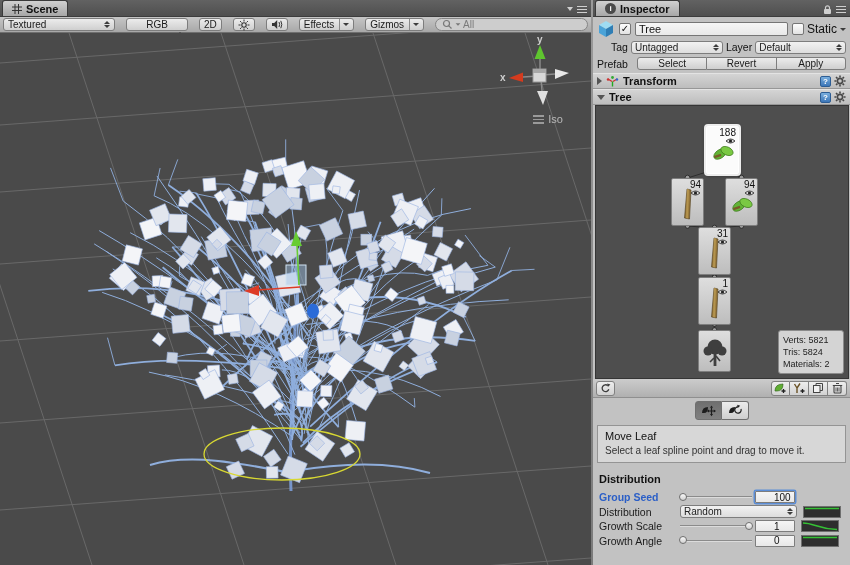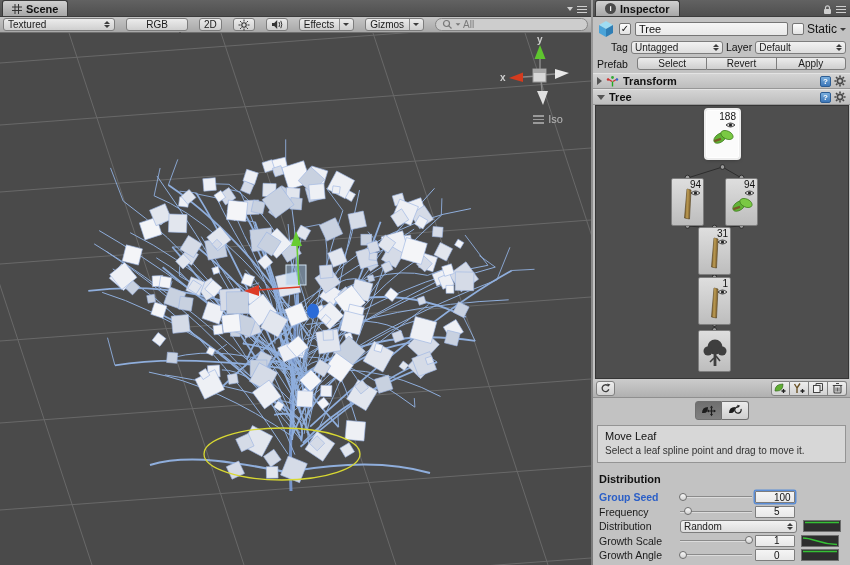--- a/index.html
+++ b/index.html
@@ -703,21 +703,21 @@
           <circle cx="91.5" cy="120" r="2.3"></circle>
             <circle cx="145.5" cy="120" r="2.3"></circle>
             <circle cx="118.5" cy="121.5" r="2.3"></circle>
           <circle cx="118.5" cy="168.5" r="2.3"></circle>
             <circle cx="118.5" cy="171.5" r="2.3"></circle>
           <circle cx="118.5" cy="218" r="2.3"></circle>
             <circle cx="118.5" cy="224" r="2.3"></circle>
         </g>
       </svg>
 
-      <div class="tnode selected" style="left:110px;top:4px">
+      <div class="tnode selected" style="left:110px;top:20px">
         <span class="count">188</span>
         <svg class="eye" width="11" height="8" viewBox="0 0 11 8">
           <path d="M1 4Q5.5 0 10 4 5.5 8 1 4Z" fill="#ddd" stroke="#333" stroke-width="0.9"></path>
             <circle cx="5.5" cy="4" r="1.6" fill="#222"></circle>
         </svg>
         <svg class="glyph" width="24" height="24" viewBox="0 0 24 24">
           <ellipse cx="9" cy="14" rx="7" ry="4.2" fill="#62b335" stroke="#3d7a1c" stroke-width="0.7" transform="rotate(-35 9 14)"></ellipse>
           <ellipse cx="16" cy="11" rx="6.5" ry="4" fill="#7ac943" stroke="#3d7a1c" stroke-width="0.7" transform="rotate(25 16 11)"></ellipse>
           <rect x="3" y="16" width="7" height="2.4" fill="#7a5a28" transform="rotate(-18 3 16)"></rect>
         </svg>
@@ -777,20 +777,25 @@
           <g fill="#3f3f3f">
             <circle cx="13" cy="9" r="7.5"></circle>
               <circle cx="6" cy="13" r="4.5"></circle>
               <circle cx="20" cy="13" r="4.5"></circle>
             <rect x="11.6" y="14" width="2.8" height="14"></rect>
             <path d="M12 20l-4 4M14 18l4 5" stroke="#3f3f3f" stroke-width="1.6" fill="none"></path>
           </g>
         </svg>
       </div>
 
+      <div class="stats-box">
+        <div>Verts: 5821</div>
+        <div>Tris: 5824</div>
+        <div>Materials: 2</div>
+      </div>
     </div>
 
     <div class="tree-toolbar">
       <div class="ttb-btn single">
         <svg width="11" height="11" viewBox="0 0 11 11">
           <path d="M8.8 6.2A3.4 3.4 0 1 1 7.8 2.6" fill="none" stroke="#3c3c3c" stroke-width="1.3"></path>
           <polygon points="7.2,0.6 10.4,1.6 7.9,3.9" fill="#3c3c3c"></polygon>
         </svg>
       </div>
       <div class="ttb-group">
@@ -854,30 +859,20 @@
         <span class="dlabel modified">Group Seed</span>
         <div class="slider">
             <div class="track"></div>
             <div class="thumb" style="left: calc(4% - 4px);"></div>
           </div>
         <div class="vfield focused">
             <span>100</span>
           </div>
       </div>
 
-      <div class="drow">
-        <span class="dlabel">Frequency</span>
-        <div class="slider">
-            <div class="track"></div>
-            <div class="thumb" style="left: calc(11% - 4px);"></div>
-          </div>
-        <div class="vfield">
-            <span>5</span>
-          </div>
-      </div>
 
       <div class="drow">
         <span class="dlabel">Distribution</span>
         <div class="ddl ddl-dist">
           <span>Random</span>
           <span class="updown">
               <span class="tri-up"></span>
               <span class="tri-down"></span>
             </span>
         </div>

